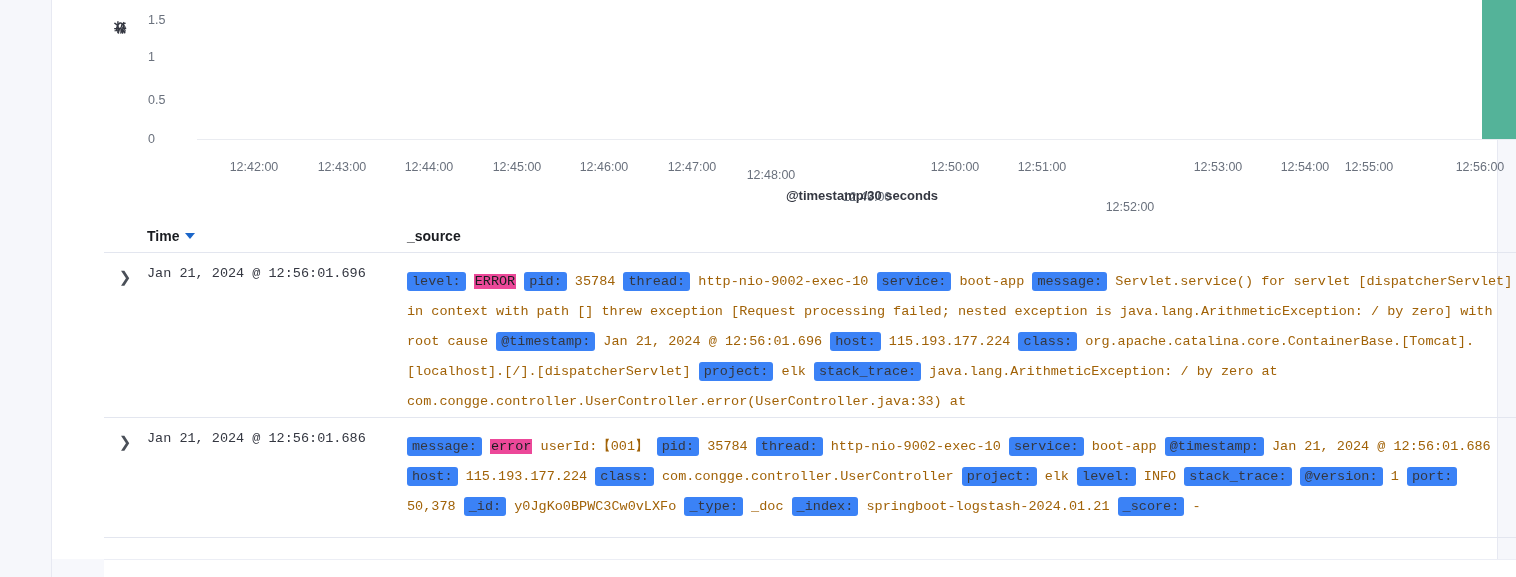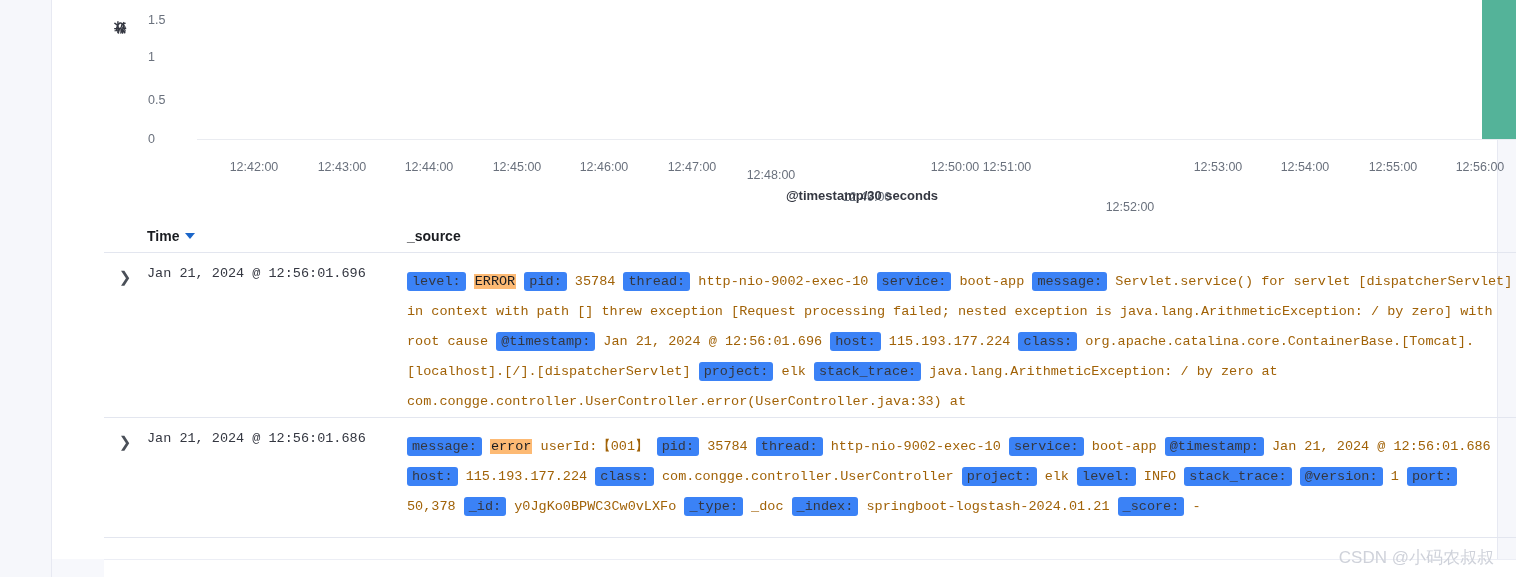--- a/index.html
+++ b/index.html
@@ -209,21 +209,21 @@
     background: #3b82f6;
     border-radius: 3px;
     padding: 2px 5px;
     color: #343741;
     white-space: nowrap;
   }
   .fval {
     color: #a16207;
   }
   .hl {
-    background: #fdba74;
+    background: #ec4899;
     color: #1a1c21;
     padding: 0 1px;
     margin-top: 16px;
   }
 
   
   #watermark {
     position: absolute;
     right: 22px;
     bottom: 8px;
@@ -262,25 +262,25 @@
       <div id="x-ticks">
         <div class="x-tick" style="left:57px;">12:42:00</div>
         <div class="x-tick" style="left:145px;">12:43:00</div>
         <div class="x-tick" style="left:232px;">12:44:00</div>
         <div class="x-tick" style="left:320px;">12:45:00</div>
         <div class="x-tick" style="left:407px;">12:46:00</div>
         <div class="x-tick" style="left:495px;">12:47:00</div>
         <div class="x-tick" style="left:574px;margin-top:8px;">12:48:00</div>
         <div class="x-tick" style="left:670px;margin-top:30px;">12:49:00</div>
         <div class="x-tick" style="left:758px;">12:50:00</div>
-        <div class="x-tick" style="left:810px;text-align:center;">12:51:00</div>
+        <div class="x-tick" style="left:845px;text-align:center;">12:51:00</div>
         <div class="x-tick" style="left:933px;margin-top:40px;">12:52:00</div>
         <div class="x-tick" style="left:1021px;">12:53:00</div>
         <div class="x-tick" style="left:1108px;text-align:right;">12:54:00</div>
-        <div class="x-tick" style="left:1196px;">12:55:00</div>
+        <div class="x-tick" style="left:1172px;">12:55:00</div>
         <div class="x-tick" style="left:1283px;">12:56:00</div>
       </div>
 
       <div id="x-axis-title">@timestamp/30 seconds</div>
     </div>
 
     <div id="doc-table">
 
       <div id="table-head">
         <div class="th" id="th-time"><span>Time</span><span class="sort-caret"></span></div>
@@ -299,14 +299,13 @@
         <div class="cell-time">Jan 21, 2024 @ 12:56:01.686</div>
         <div class="cell-source"><span class="fkey">message:</span> <span class="fval hl">error</span><span class="fval"> userId:【001】</span> <span class="fkey">pid:</span> <span class="fval">35784</span> <span class="fkey">thread:</span> <span class="fval">http-nio-9002-exec-10</span> <span class="fkey">service:</span> <span class="fval">boot-app</span> <span class="fkey">@timestamp:</span> <span class="fval">Jan 21, 2024 @ 12:56:01.686</span> <span class="fkey">host:</span> <span class="fval">115.193.177.224</span> <span class="fkey">class:</span> <span class="fval">com.congge.controller.UserController</span> <span class="fkey">project:</span> <span class="fval">elk</span> <span class="fkey">level:</span> <span class="fval">INFO</span> <span class="fkey">stack_trace:</span> <span class="fkey">@version:</span> <span class="fval">1</span> <span class="fkey">port:</span> <span class="fval">50,378</span> <span class="fkey">_id:</span> <span class="fval">y0JgKo0BPWC3Cw0vLXFo</span> <span class="fkey">_type:</span> <span class="fval">_doc</span> <span class="fkey">_index:</span> <span class="fval">springboot-logstash-2024.01.21</span> <span class="fkey">_score:</span> <span class="fval">-</span>
         </div>
       </div>
 
     </div>
 
     <div id="bottom-strip"></div>
   </div>
 
-  <div id="watermark">CSDN @小码农叔叔</div>
 </div>
 
 </body></html>

